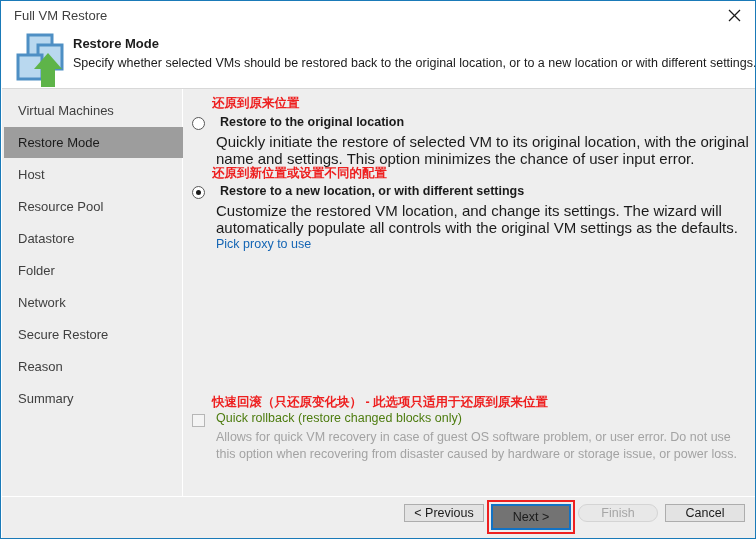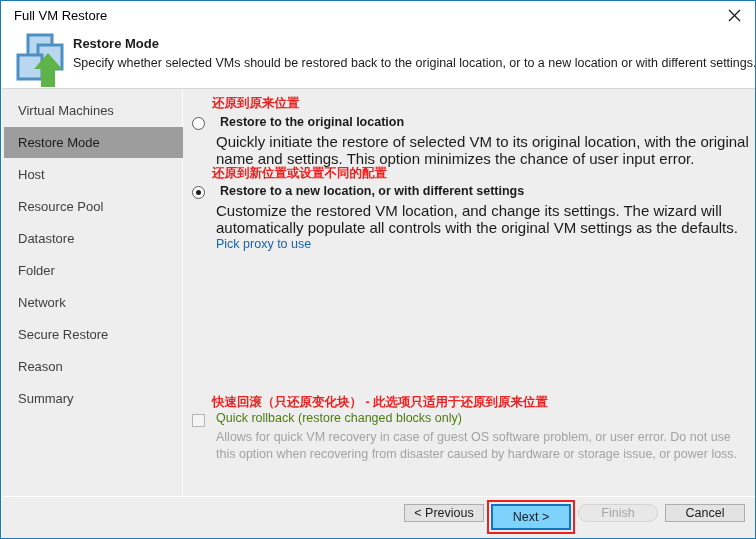--- a/index.html
+++ b/index.html
@@ -26,21 +26,21 @@
     position: absolute;
     left: 0; top: 0;
     width: 756px; height: 30px;
     background: #ffffff;
     border-top: 1px solid #1a7ab8;
   }
   #titlebar-text {
     position: absolute;
     left: 13px; top: 7px;
     font-size: 13px;
-    color: #000000;
+    color: #404040;
     white-space: nowrap;
   }
   #close-button {
     position: absolute;
     right: 0; top: 0;
     width: 46px; height: 29px;
     display: flex;
     align-items: center;
     justify-content: center;
     cursor: pointer;
@@ -229,21 +229,21 @@
     color: #a6a6a6;
     border-color: #d4d4d4;
     background: #e8e8e8;
     cursor: default;
     border-radius: 10px;
   }
   #btn-previous { left: 402px; width: 80px; }
   #btn-next {
     left: 489px; width: 80px;
     border: 2px solid #1272c4;
-    background: #7dd3fc;
+    background: #737373;
     height: 26px;
     top: 7px;
   }
   #btn-next-highlight {
     position: absolute;
     left: 485px; top: 3px;
     width: 88px; height: 34px;
     border: 2px solid #ee2020;
     pointer-events: none;
   }

